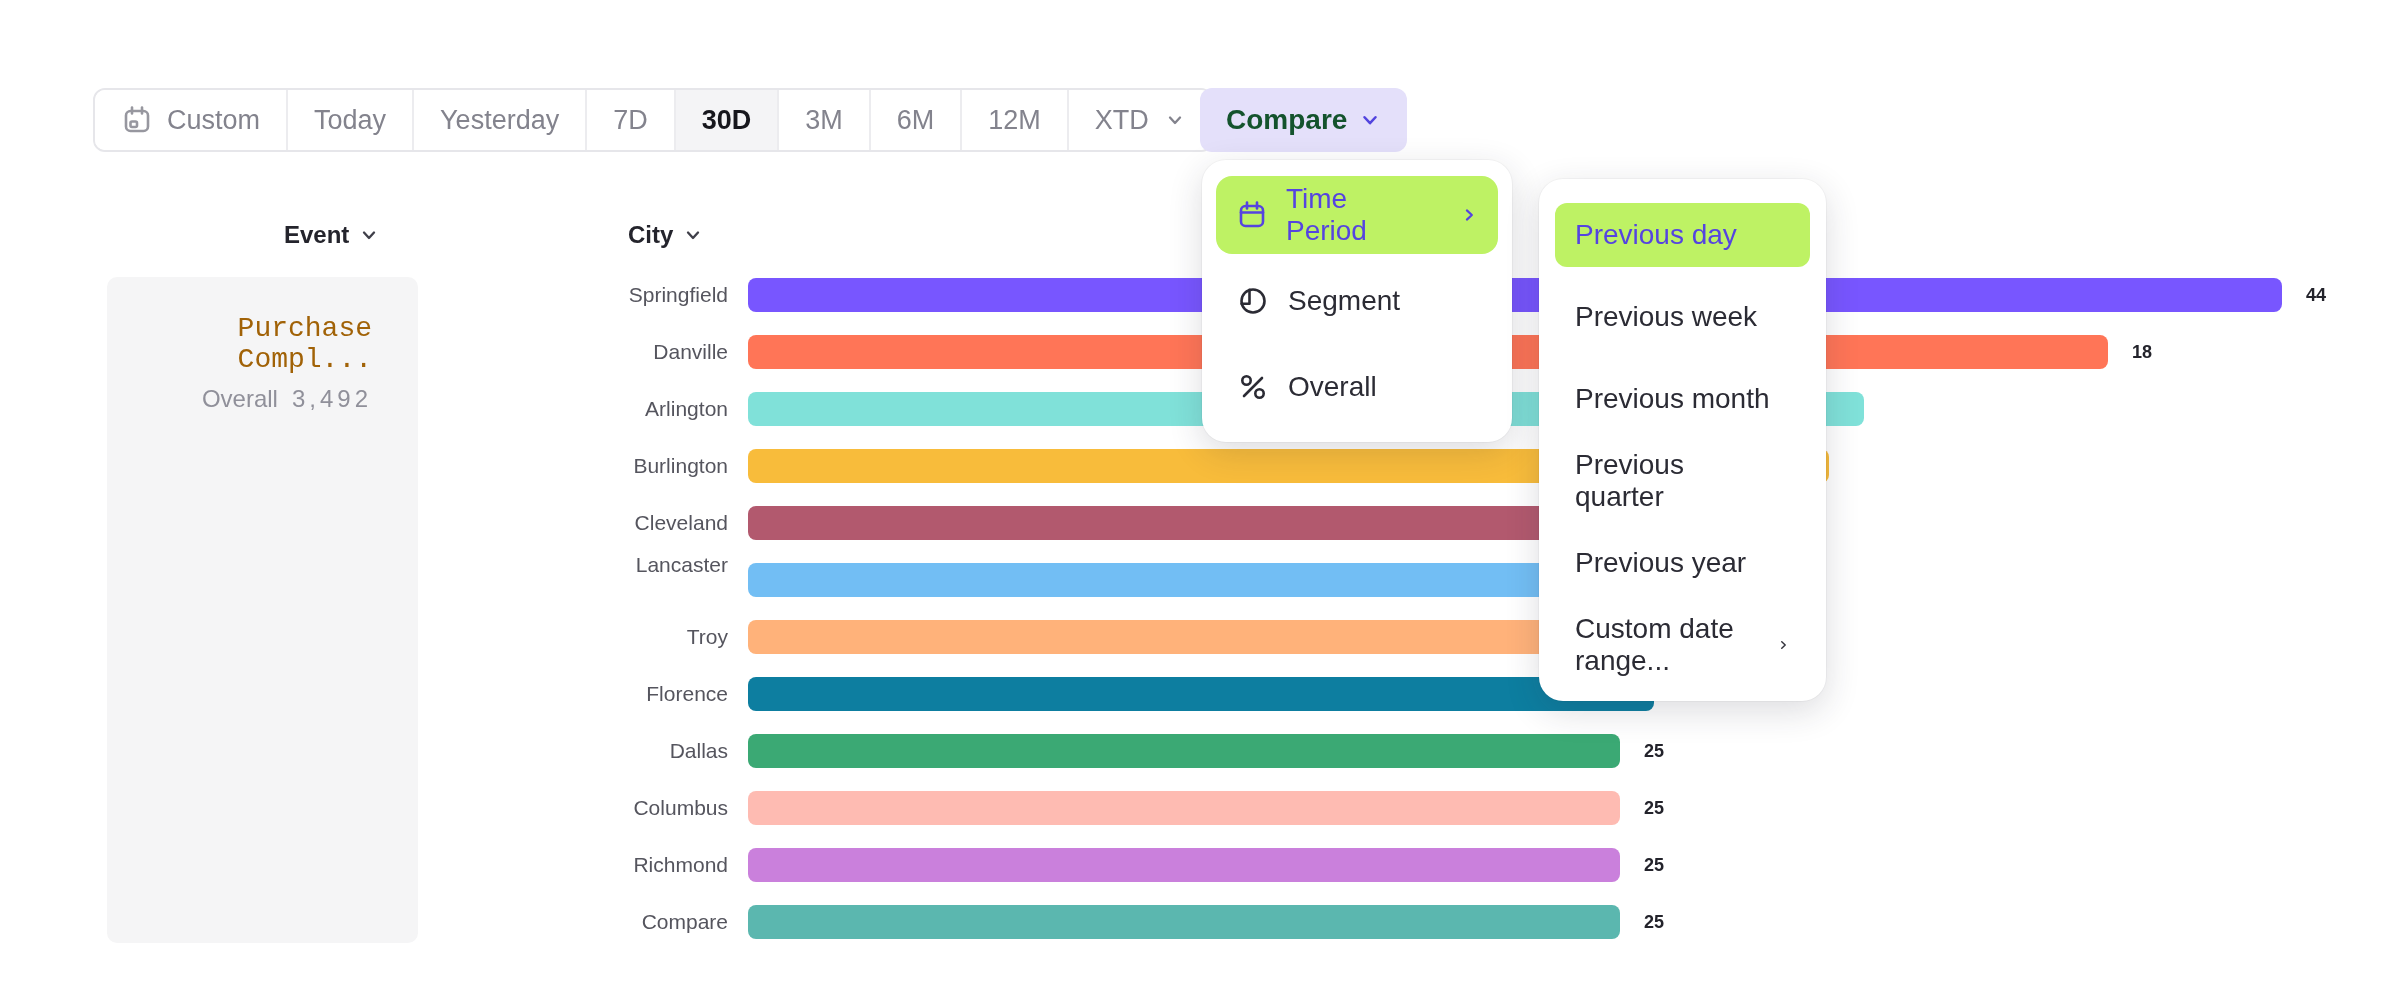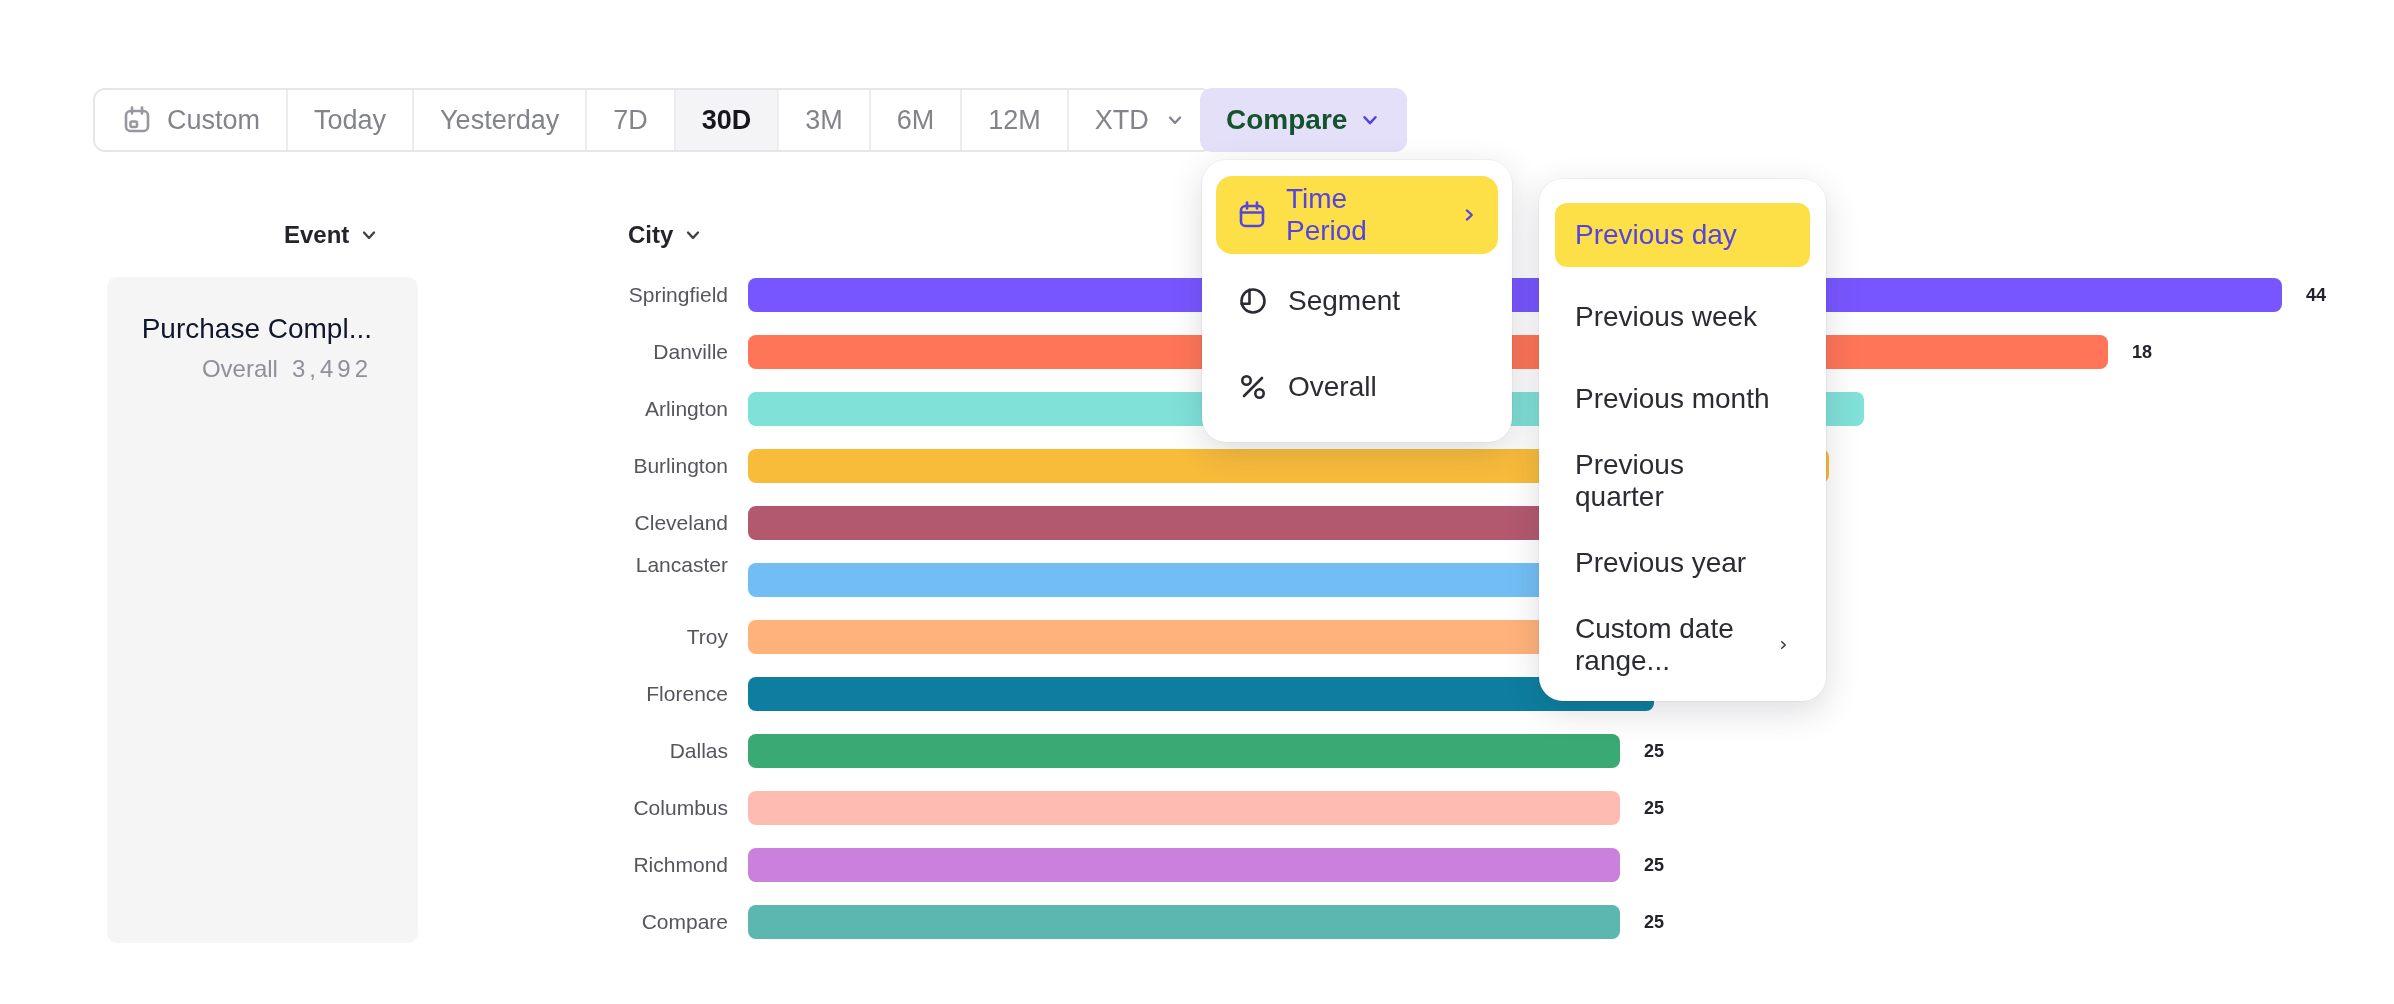--- a/index.html
+++ b/index.html
@@ -35,21 +35,21 @@
   }
   .col-header.event { left:284px; }
   .col-header.city  { left:628px; }
 
   
   .event-card {
     position:absolute; left:107px; top:277px; width:311px; height:666px;
     background:#F5F5F6; border-radius:10px; cursor:pointer;
     padding:36px 46px 0 20px; text-align:right;
   }
-  .event-name { font-size:28px; color:#0f172a; }
+  .event-name { font-size:28px; color:#a16207;font-family:Liberation Mono, monospace; }
   .event-overall { margin-top:10px; display:flex; justify-content:flex-end; align-items:baseline; gap:14px;
     font-size:24px; color:#90909A; }
   .event-overall .ov-val { letter-spacing:4px; }
 
   
   .bar-label { position:absolute; left:300px; width:428px; height:34px; line-height:34px;
     text-align:right; font-size:21px; color:#55555E; }
   .bar { position:absolute; height:34px; border-radius:8px; cursor:pointer; }
   .bar-value { position:absolute; height:34px; line-height:34px; font-size:18px; font-weight:700; color:#23232B; }
 
@@ -58,21 +58,21 @@
     box-shadow:0 10px 34px rgba(35,35,55,0.16), 0 0 0 1px rgba(0,0,0,0.03); }
   #compare-menu { left:1202px; top:160px; width:310px; height:282px; padding:16px 14px; display:flex; flex-direction:column; gap:8px; }
   #time-submenu { left:1539px; top:179px; width:287px; height:522px; padding:24px 16px; display:flex; flex-direction:column; gap:18px; }
   .menu-item {
     display:flex; align-items:center; gap:18px; padding:0 20px; border-radius:16px;
     font-size:28px; font-weight:500; color:#2B2B34; cursor:pointer; background:transparent;
     border:none; font-family:inherit; text-align:left;
   }
   #compare-menu .menu-item { height:78px; }
   #time-submenu .menu-item { height:64px; border-radius:12px; }
-  .menu-item.active { background:#fde047; color:#5544E0; }
+  .menu-item.active { background:#bef264; color:#5544E0; }
   .menu-item .grow { flex:1; }
   .icon-box { width:34px; height:34px; display:flex; align-items:center; justify-content:center; }
 </style>
 </head>
 <body>
 
 <div class="stage">
 
   <div class="toolbar" id="toolbar">
       <button class="tb-cell">

